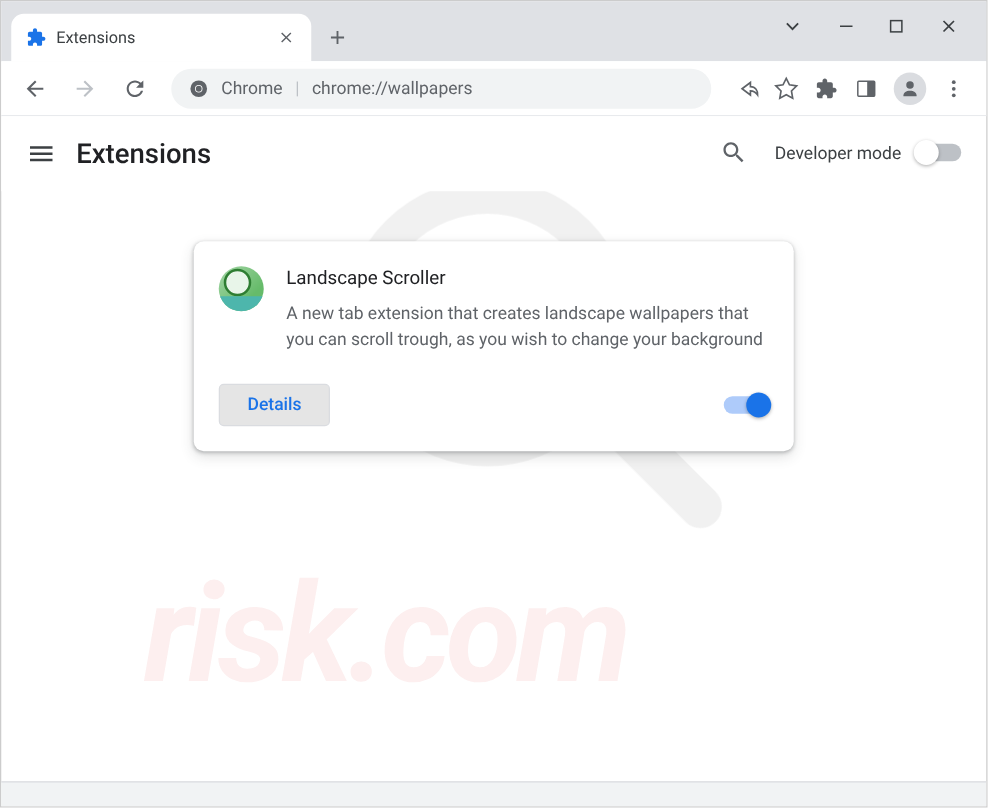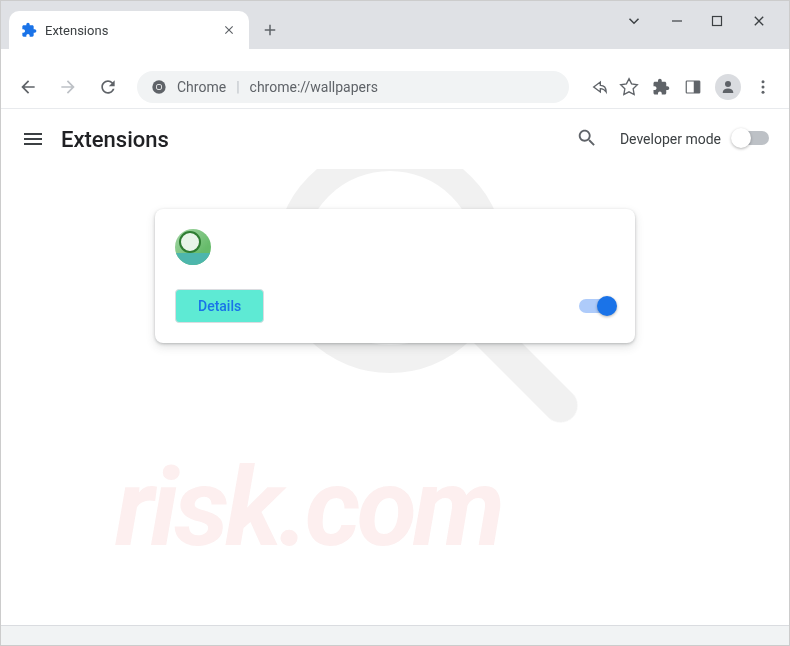--- a/index.html
+++ b/index.html
@@ -15,21 +15,21 @@
     .window-bar { height: 48px; background: #dfe1e5; display: flex; align-items: flex-end; padding: 0 8px; position: relative; z-index: 1; }
     .tab { background: #fff; height: 38px; border-radius: 10px 10px 0 0; display: flex; align-items: center; padding: 0 12px; min-width: 240px; gap: 8px; position: relative; }
     .tab-icon { width: 16px; height: 16px; }
     .tab-title { font-size: 13px; color: #3c4043; flex: 1; }
     .tab-close { width: 16px; height: 16px; display: flex; align-items: center; justify-content: center; color: #5f6368; cursor: pointer; }
     .new-tab { width: 30px; height: 30px; display: flex; align-items: center; justify-content: center; margin-left: 6px; margin-bottom: 4px; color: #5f6368; }
     .window-controls { position: absolute; right: 0; top: 0; display: flex; height: 40px; align-items: center; gap: 28px; padding: 0 22px; }
     .win-ctrl { color: #3c4043; display: flex; align-items: center; justify-content: center; }
     
     
-    .addr-bar { height: 44px; background: #fff; border-bottom: 1px solid #e8eaed; display: flex; align-items: center; padding: 0 10px; gap: 6px; position: relative; z-index: 1; margin-top: 16px; }
+    .addr-bar { height: 44px; background: #fff; border-bottom: 1px solid #e8eaed; display: flex; align-items: center; padding: 0 10px; gap: 6px; position: relative; z-index: 1; }
     .nav-btn { width: 34px; height: 34px; display: flex; align-items: center; justify-content: center; color: #5f6368; border-radius: 50%; }
     .nav-btn.disabled { color: #bdc1c6; }
     .omnibox { flex: 1; height: 32px; background: #f1f3f4; border-radius: 16px; display: flex; align-items: center; padding: 0 14px; gap: 10px; margin: 0 6px; }
     .chrome-badge { width: 16px; height: 16px; }
     .omni-text { font-size: 14px; color: #5f6368; }
     .omni-divider { color: #bdc1c6; font-size: 14px; }
     .addr-icons { display: flex; align-items: center; gap: 12px; padding: 0 6px; }
     .addr-icon { width: 20px; height: 20px; display: flex; align-items: center; justify-content: center; color: #5f6368; }
     .avatar { width: 26px; height: 26px; background: #dadce0; border-radius: 50%; display: flex; align-items: center; justify-content: center; }
     
@@ -47,21 +47,21 @@
     .content { padding: 20px; position: relative; z-index: 1; }
     .ext-card { width: 480px; margin: 20px auto 0 auto; background: #fff; border-radius: 8px; box-shadow: 0 1px 3px rgba(60,64,67,0.3), 0 4px 10px rgba(60,64,67,0.15); padding: 20px; }
     .ext-top { display: flex; gap: 18px; }
     .ext-icon { width: 36px; height: 36px; background: linear-gradient(135deg, #a5d6a7 0%, #66bb6a 70%); border-radius: 50%; position: relative; flex-shrink: 0; overflow: hidden; }
     .ext-icon::before { content: ''; position: absolute; width: 18px; height: 18px; border: 2px solid #2e7d32; border-radius: 50%; background: #e8f5e9; left: 4px; top: 2px; }
     .ext-icon::after { content: ''; position: absolute; width: 36px; height: 12px; background: #4db6ac; bottom: 0; left: 0; }
     .ext-info { flex: 1; }
     .ext-name { font-size: 15px; color: #202124; margin-bottom: 10px; }
     .ext-desc { font-size: 14px; color: #5f6368; line-height: 1.5; }
     .ext-bottom { display: flex; align-items: center; margin-top: 24px; gap: 10px; }
-    .ext-btn { border: 1px solid #dadce0; background: #5eead4; color: #1a73e8; padding: 8px 22px; border-radius: 4px; font-size: 14px; font-weight: 500; cursor: pointer; }
+    .ext-btn { border: 1px solid #dadce0; background: #e5e5e5; color: #1a73e8; padding: 8px 22px; border-radius: 4px; font-size: 14px; font-weight: 500; cursor: pointer; }
     .ext-toggle { margin-left: auto; width: 36px; height: 14px; background: #aecbfa; border-radius: 7px; position: relative; }
     .ext-toggle-knob { width: 20px; height: 20px; background: #1a73e8; border-radius: 50%; position: absolute; right: -2px; top: -3px; box-shadow: 0 1px 3px rgba(0,0,0,0.3); }
     
     
     .bottom-bar { position: absolute; bottom: 0; left: 0; right: 0; height: 20px; background: #f1f3f4; border-top: 1px solid #dadce0; z-index: 1; }
     
     svg { display: block; }
   </style>
 </head>
 <body>
@@ -198,20 +198,24 @@
     <div class="toggle">
       <div class="toggle-knob"></div>
     </div>
   </div>
 </div>
 
 <div class="content">
   <div class="ext-card">
     <div class="ext-top">
       <div class="ext-icon"></div>
+      <div class="ext-info">
+        <div class="ext-name">Landscape Scroller</div>
+        <div class="ext-desc">A new tab extension that creates landscape wallpapers that you can scroll trough, as you wish to change your background</div>
+      </div>
     </div>
     <div class="ext-bottom">
       <button class="ext-btn">Details</button>
       <div class="ext-toggle">
         <div class="ext-toggle-knob"></div>
       </div>
     </div>
   </div>
 </div>
 

